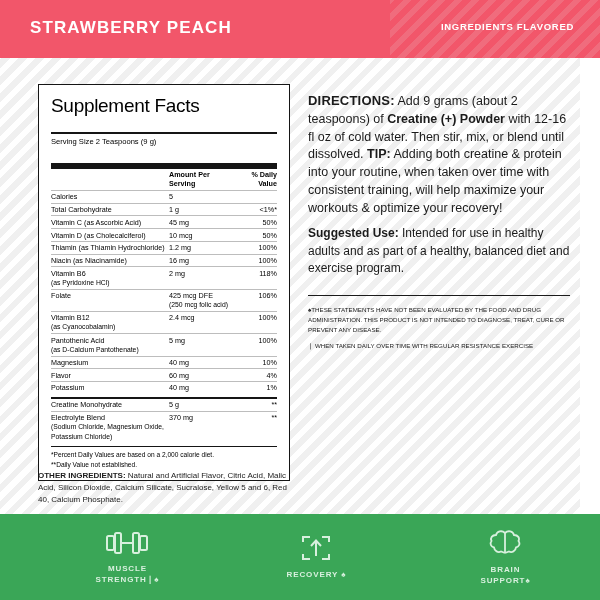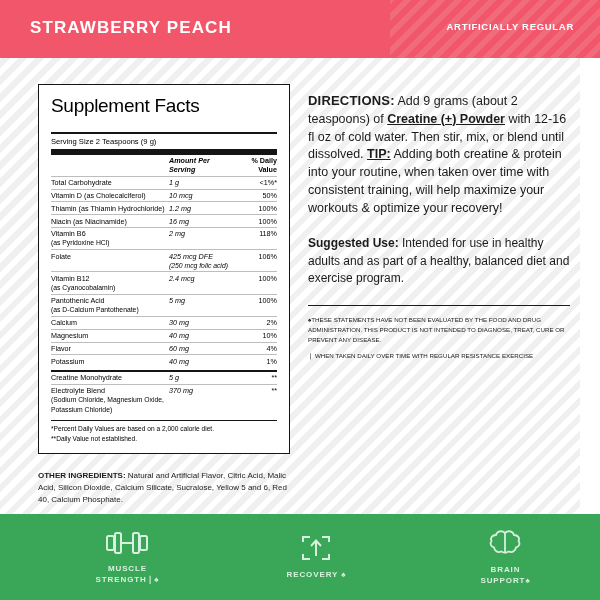--- a/index.html
+++ b/index.html
@@ -68,68 +68,68 @@
   }
   .sf-title {
     font-size: 19px; letter-spacing: -0.3px; font-weight: normal;
     font-family: "Liberation Sans", sans-serif;
     margin-bottom: 15px;
   }
   .hr-thin { border-bottom: 1px solid #151515; }
   .hr-med  { border-bottom: 2px solid #151515; }
   .hr-thick{ border-bottom: 6px solid #151515; }
 
-  .serv { font-size: 7.6px; line-height: 1.45; padding: 2px 0 2px 0; }
+  .serv { font-size: 7.6px; line-height: 1.45; padding: 2px 0 16px 0; }
 
   table.facts { width: 100%; border-collapse: collapse; }
   table.facts td { font-size: 7.2px; line-height: 1.25; padding: 1.4px 0; vertical-align: top; }
   td.name { text-align: left; }
-  td.amt  { text-align: left; width: 66px; font-style: italic; }
+  td.amt  { text-align: left; width: 66px; }
   td.dv   { text-align: right; width: 42px; }
   .hdr td { font-size: 7.2px; font-weight: bold; padding-bottom: 2px; }
   .row-line td { border-bottom: 0.6px solid #bdbdbd; }
   .sub { font-size: 6.8px; }
   .note { font-size: 6.6px; line-height: 1.5; padding-top: 3px; }
 
   .other {
     position: absolute; left: 38px; top: 470px; width: 252px;
     font-size: 8px; line-height: 1.5; color: #1b1b1b;
   }
   .other b { font-weight: bold; }
 
   
   .right {
     position: absolute; left: 308px; top: 92px; width: 262px;
   }
   .dir {
     font-size: 12.5px; line-height: 1.42; color: #1b1b1b;
   }
-  .dir b { font-weight: bold; text-decoration: underline; }
+  .dir b { font-weight: bold; }
   .dir .big { font-size: 13px; font-weight: bold; letter-spacing: 0.2px; }
   .sug {
-    margin-top: 18px; font-size: 12px; line-height: 1.45; color: #1b1b1b;
+    margin-top: 8px; font-size: 12px; line-height: 1.45; color: #1b1b1b;
   }
   .sug b { font-weight: bold; }
   .rule {
     margin-top: 18px; width: 100%; border-top: 1px solid #1b1b1b;
   }
   .legal {
     margin-top: 9px; font-size: 6.2px; line-height: 1.55; color: #1b1b1b;
   }
   .legal p + p { margin-top: 7px; }
 </style>
 </head>
 <body>
 
 <div class="page">
 
   <div class="header">
     <div class="header-stripes"></div>
     <div class="header-title">STRAWBERRY PEACH</div>
-    <div class="header-sub">ARTIFICIALLY REGULAR</div>
+    <div class="header-sub">INGREDIENTS FLAVORED</div>
   </div>
 
   <div class="panel">
     <div class="sf-title">Supplement Facts</div>
     <div class="hr-med"></div>
     <div class="serv">
       <div>Serving Size 2 Teaspoons (9 g)</div>
     </div>
     <div class="hr-thick"></div>
 
@@ -141,23 +141,33 @@
           <span>Amount Per</span><br>
           <span>Serving</span>
         </td>
         <td class="dv">
           <span>% Daily</span><br>
           <span>Value</span>
         </td>
       </tr>
 
       <tr class="row-line">
+        <td class="name">Calories</td>
+        <td class="amt">5</td>
+        <td class="dv"></td>
+      </tr>
+      <tr class="row-line">
         <td class="name">Total Carbohydrate</td>
         <td class="amt">1 g</td>
         <td class="dv">&lt;1%*</td>
+      </tr>
+      <tr class="row-line">
+        <td class="name">Vitamin C (as Ascorbic Acid)</td>
+        <td class="amt">45 mg</td>
+        <td class="dv">50%</td>
       </tr>
       <tr class="row-line">
         <td class="name">Vitamin D (as Cholecalciferol)</td>
         <td class="amt">10 mcg</td>
         <td class="dv">50%</td>
       </tr>
       <tr class="row-line">
         <td class="name">Thiamin (as Thiamin Hydrochloride)</td>
         <td class="amt">1.2 mg</td>
         <td class="dv">100%</td>
@@ -191,25 +201,20 @@
         <td class="amt">2.4 mcg</td>
         <td class="dv">100%</td>
       </tr>
       <tr class="row-line">
         <td class="name">
           <span>Pantothenic Acid</span><br>
           <span class="sub">(as D-Calcium Pantothenate)</span>
         </td>
         <td class="amt">5 mg</td>
         <td class="dv">100%</td>
-      </tr>
-      <tr class="row-line">
-        <td class="name">Calcium</td>
-        <td class="amt">30 mg</td>
-        <td class="dv">2%</td>
       </tr>
       <tr class="row-line">
         <td class="name">Magnesium</td>
         <td class="amt">40 mg</td>
         <td class="dv">10%</td>
       </tr>
       <tr class="row-line">
         <td class="name">Flavor</td>
         <td class="amt">60 mg</td>
         <td class="dv">4%</td>

